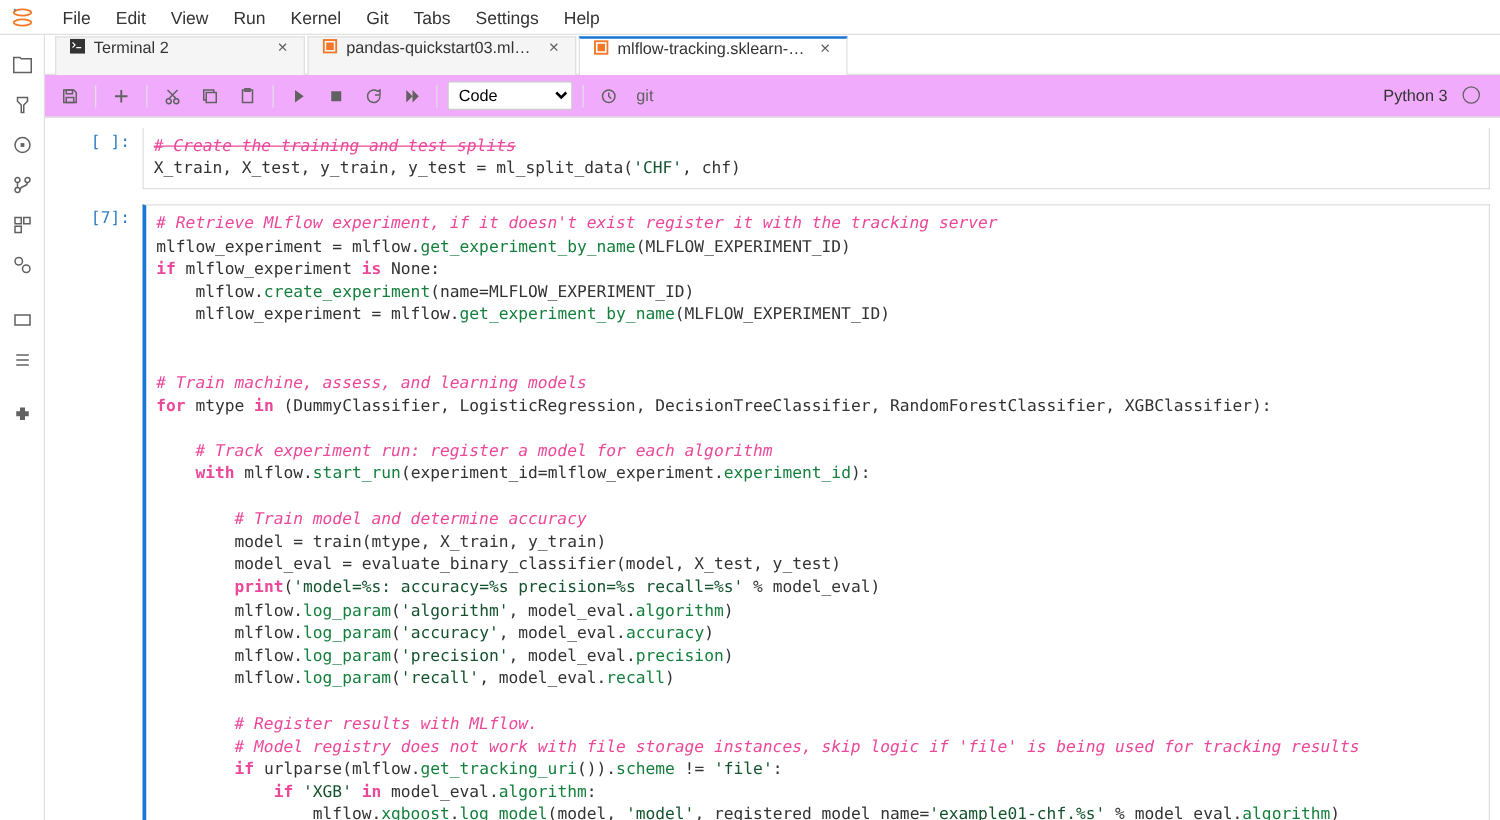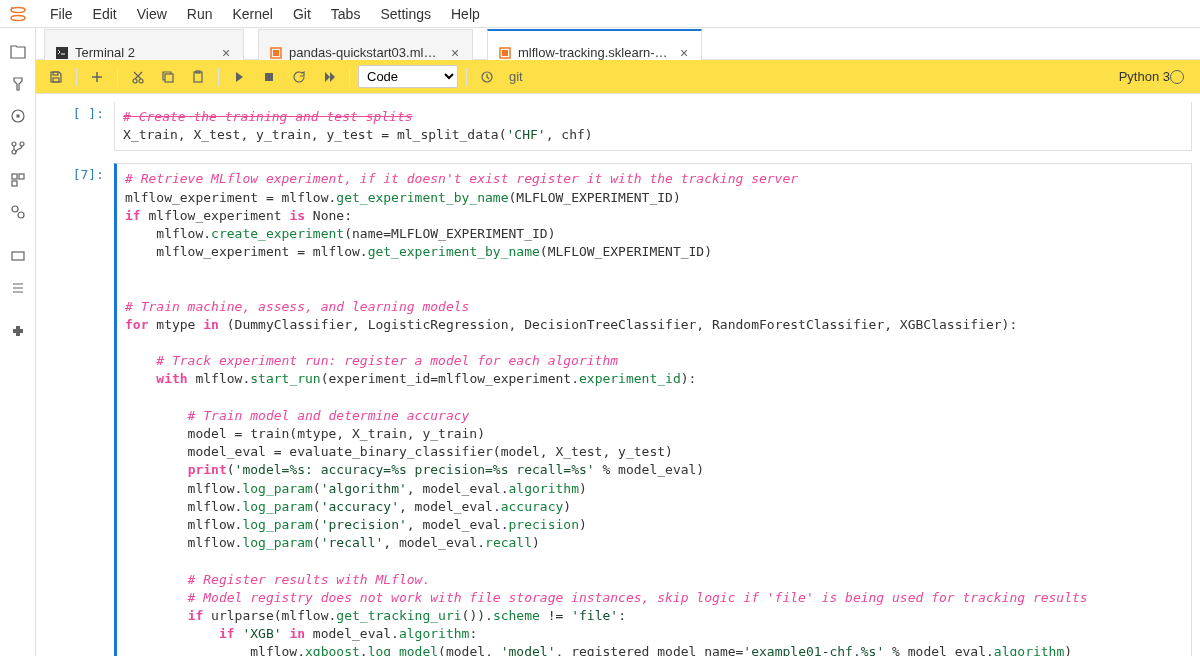--- a/index.html
+++ b/index.html
@@ -5,31 +5,31 @@
 *{box-sizing:border-box;margin:0;padding:0}
 body{font-family:-apple-system,BlinkMacSystemFont,"Segoe UI",Helvetica,Arial,sans-serif;font-size:13px;color:#333;background:#fff;overflow:hidden;width:1200px;height:656px}
 .menubar{height:28px;display:flex;align-items:center;padding:0 8px;border-bottom:1px solid #e0e0e0;background:#fff}
 .logo{width:20px;height:20px;margin-right:12px;display:flex;align-items:center;justify-content:center}
 .menu-item{padding:4px 10px;cursor:pointer;font-size:14px}
 .container{display:flex;height:calc(100% - 28px)}
 .sidebar-left{width:36px;background:#fff;border-right:1px solid #e0e0e0;display:flex;flex-direction:column;padding-top:8px}
 .side-icon{width:36px;height:32px;display:flex;align-items:center;justify-content:center;cursor:pointer;color:#616161}
 .main{flex:1;display:flex;flex-direction:column;overflow:hidden}
 .tabs{height:32px;display:flex;border-bottom:1px solid #e0e0e0;background:#fff;padding-left:8px}
-.tab{display:flex;align-items:flex-end;padding:0 10px;border:1px solid #e0e0e0;border-bottom:none;margin-right:14px;background:#f5f5f5;cursor:pointer;font-size:13px;max-width:220px;position:relative;top:1px}
+.tab{display:flex;align-items:flex-start;padding:0 10px;border:1px solid #e0e0e0;border-bottom:none;margin-right:2px;background:#f5f5f5;cursor:pointer;font-size:13px;max-width:220px;position:relative;top:1px}
 .tab.active{background:#fff;border-top:2px solid #1976d2}
 .tab-icon{width:14px;height:14px;margin-right:6px;display:flex;align-items:center;justify-content:center}
 .tab-label{white-space:nowrap;overflow:hidden;text-overflow:ellipsis;flex:1}
 .tab-close{margin-left:8px;width:14px;height:14px;display:flex;align-items:center;justify-content:center;font-size:14px;color:#616161}
-.toolbar{height:34px;display:flex;align-items:center;padding:0 8px;border-bottom:1px solid #e0e0e0;background:#fde047;gap:6px}
+.toolbar{height:34px;display:flex;align-items:center;padding:0 8px;border-bottom:1px solid #e0e0e0;background:#f0abfc;gap:6px}
 .tb-btn{width:24px;height:24px;display:flex;align-items:center;justify-content:center;cursor:pointer;color:#616161;border-radius:2px}
 .tb-sep{width:1px;height:18px;background:#e0e0e0;margin:0 2px}
 .tb-select{padding:2px 4px;font-size:13px;border:1px solid #ccc;border-radius:2px;background:#fff;width:100px}
 .tb-spacer{flex:1}
-.kernel-status{display:flex;align-items:flex-end;gap:0;padding-right:8px}
+.kernel-status{display:flex;align-items:flex-start;gap:12px;padding-right:8px}
 .circle{width:14px;height:14px;border:1.5px solid #616161;border-radius:50%}
 .notebook{flex:1;overflow-y:auto;background:#fff;padding:0 8px 8px 8px}
 .cell{display:flex;margin:4px 0;padding:4px 0}
 .prompt{width:70px;text-align:right;padding-right:10px;font-family:"DejaVu Sans Mono",Menlo,Consolas,monospace;font-size:13px;color:#307fc1;flex-shrink:0;padding-top:4px}
 .cell-body{flex:1;border:1px solid #e0e0e0;position:relative}
 .cell.active .cell-body{border-left:3px solid #1976d2}
 .code{font-family:"DejaVu Sans Mono",Menlo,Consolas,monospace;font-size:13px;line-height:1.4;padding:6px 8px;white-space:pre;overflow-x:auto;color:#333}
 .c-comment{color:#ec4899;font-style:italic}
 .c-keyword{color:#ec4899;font-weight:bold}
 .c-string{color:#14532d}

